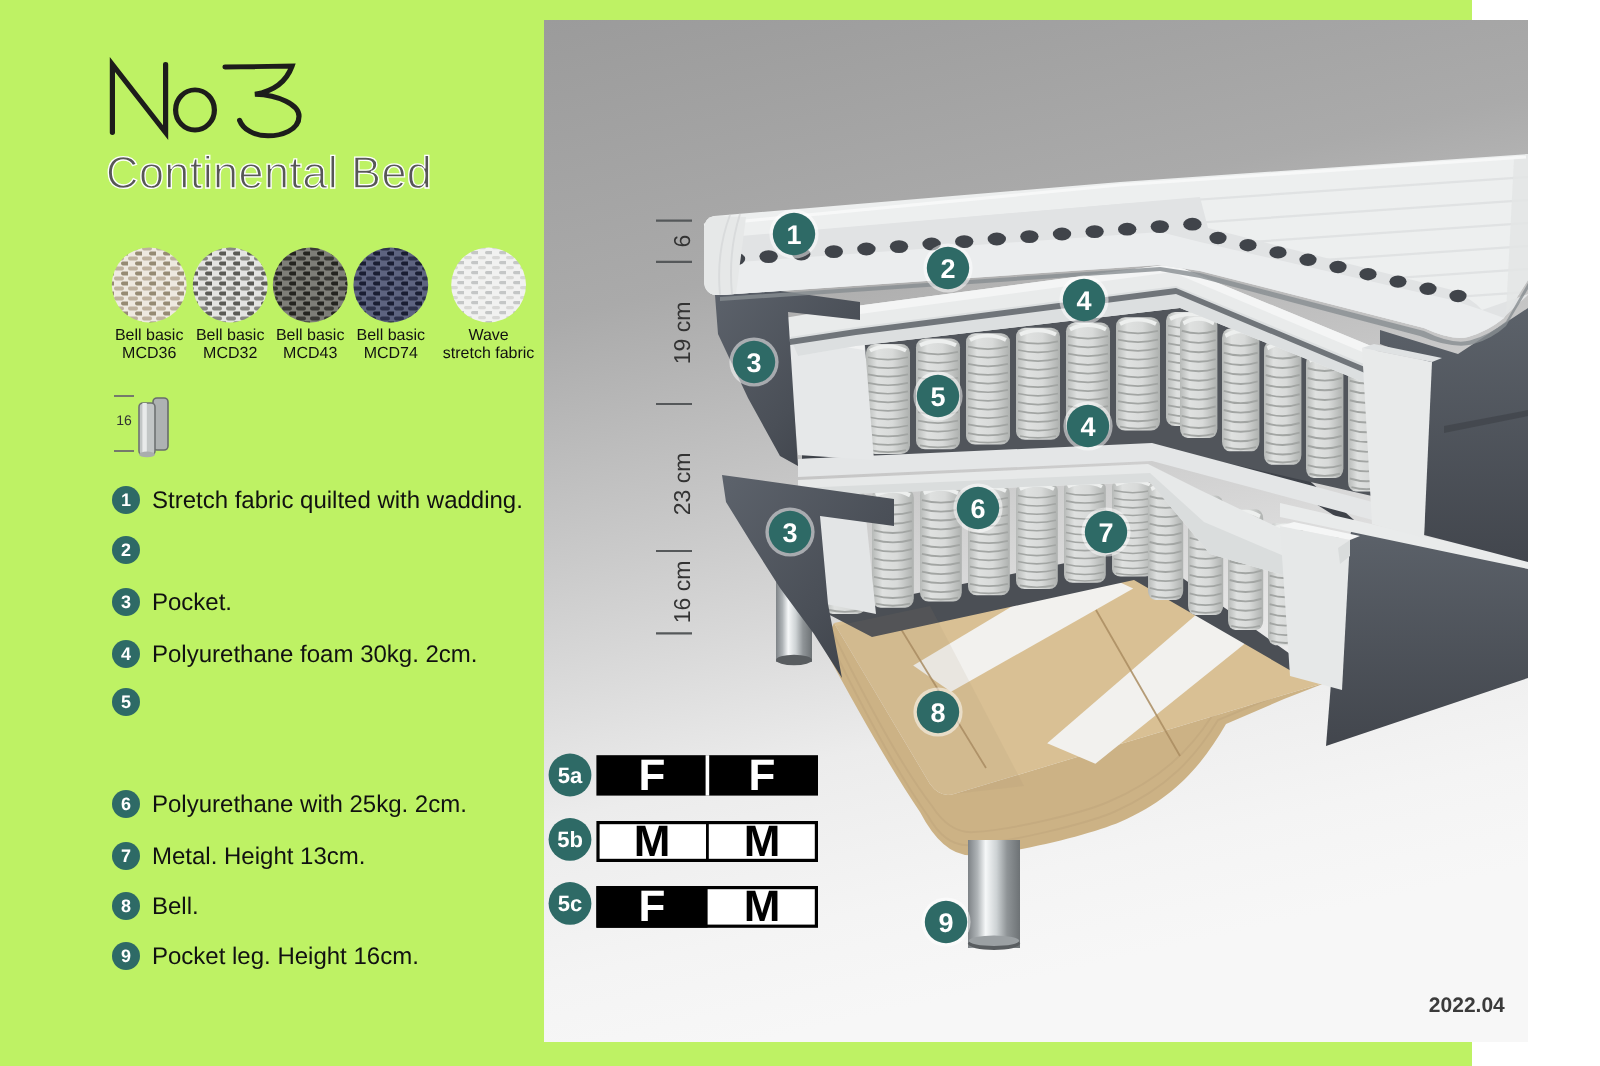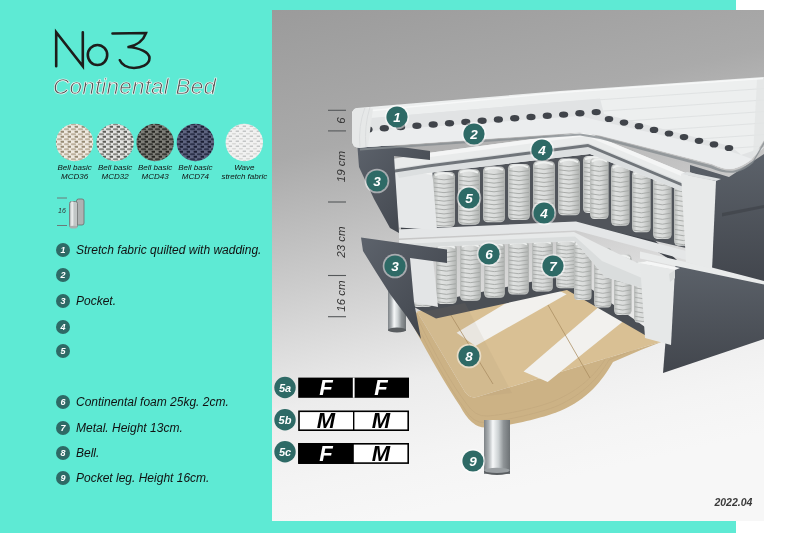--- a/index.html
+++ b/index.html
@@ -1,17 +1,17 @@
 <!DOCTYPE html>
 <html><head>
 <meta charset="utf-8">
 <style>
   html,body{margin:0;padding:0;}
   body{width:800px;height:533px;background:#ffffff;font-family:"Liberation Sans",sans-serif;overflow:hidden;}
-  #page{position:relative;width:736px;height:533px;background:#5eead4;font-style:italic;}
+  #page{position:relative;width:736px;height:533px;background:#bef264;}
   .abs{position:absolute;}
   .listrow{position:absolute;left:56px;display:flex;align-items:flex-start;}
   .lc{width:14px;height:14px;border-radius:50%;background:#2e6a66;color:#fff;font-size:9px;font-weight:bold;text-align:center;line-height:14px;flex:0 0 14px;}
   .lt{margin-left:6px;font-size:12px;color:#111;line-height:12.3px;padding-top:1px;white-space:nowrap;}
 </style>
 </head>
 <body>
 <div id="page">
 
   <svg class="abs" style="left:50px;top:24px;" width="110" height="48" viewBox="0 0 110 48">
@@ -100,29 +100,30 @@
       <div class="lc">2</div>
     </div>
 
   <div class="listrow" style="top:294px;">
       <div class="lc">3</div>
       <div class="lt">Pocket.</div>
     </div>
 
   <div class="listrow" style="top:320px;">
       <div class="lc">4</div>
+      <div class="lt">Polyurethane foam 30kg. 2cm.</div>
     </div>
 
   <div class="listrow" style="top:344px;">
       <div class="lc">5</div>
     </div>
 
   <div class="listrow" style="top:395px;">
       <div class="lc">6</div>
-      <div class="lt">Continental foam 25kg. 2cm.</div>
+      <div class="lt">Polyurethane with 25kg. 2cm.</div>
     </div>
 
   <div class="listrow" style="top:421px;">
       <div class="lc">7</div>
       <div class="lt">Metal. Height 13cm.</div>
     </div>
 
   <div class="listrow" style="top:446px;">
       <div class="lc">8</div>
       <div class="lt">Bell.</div>

